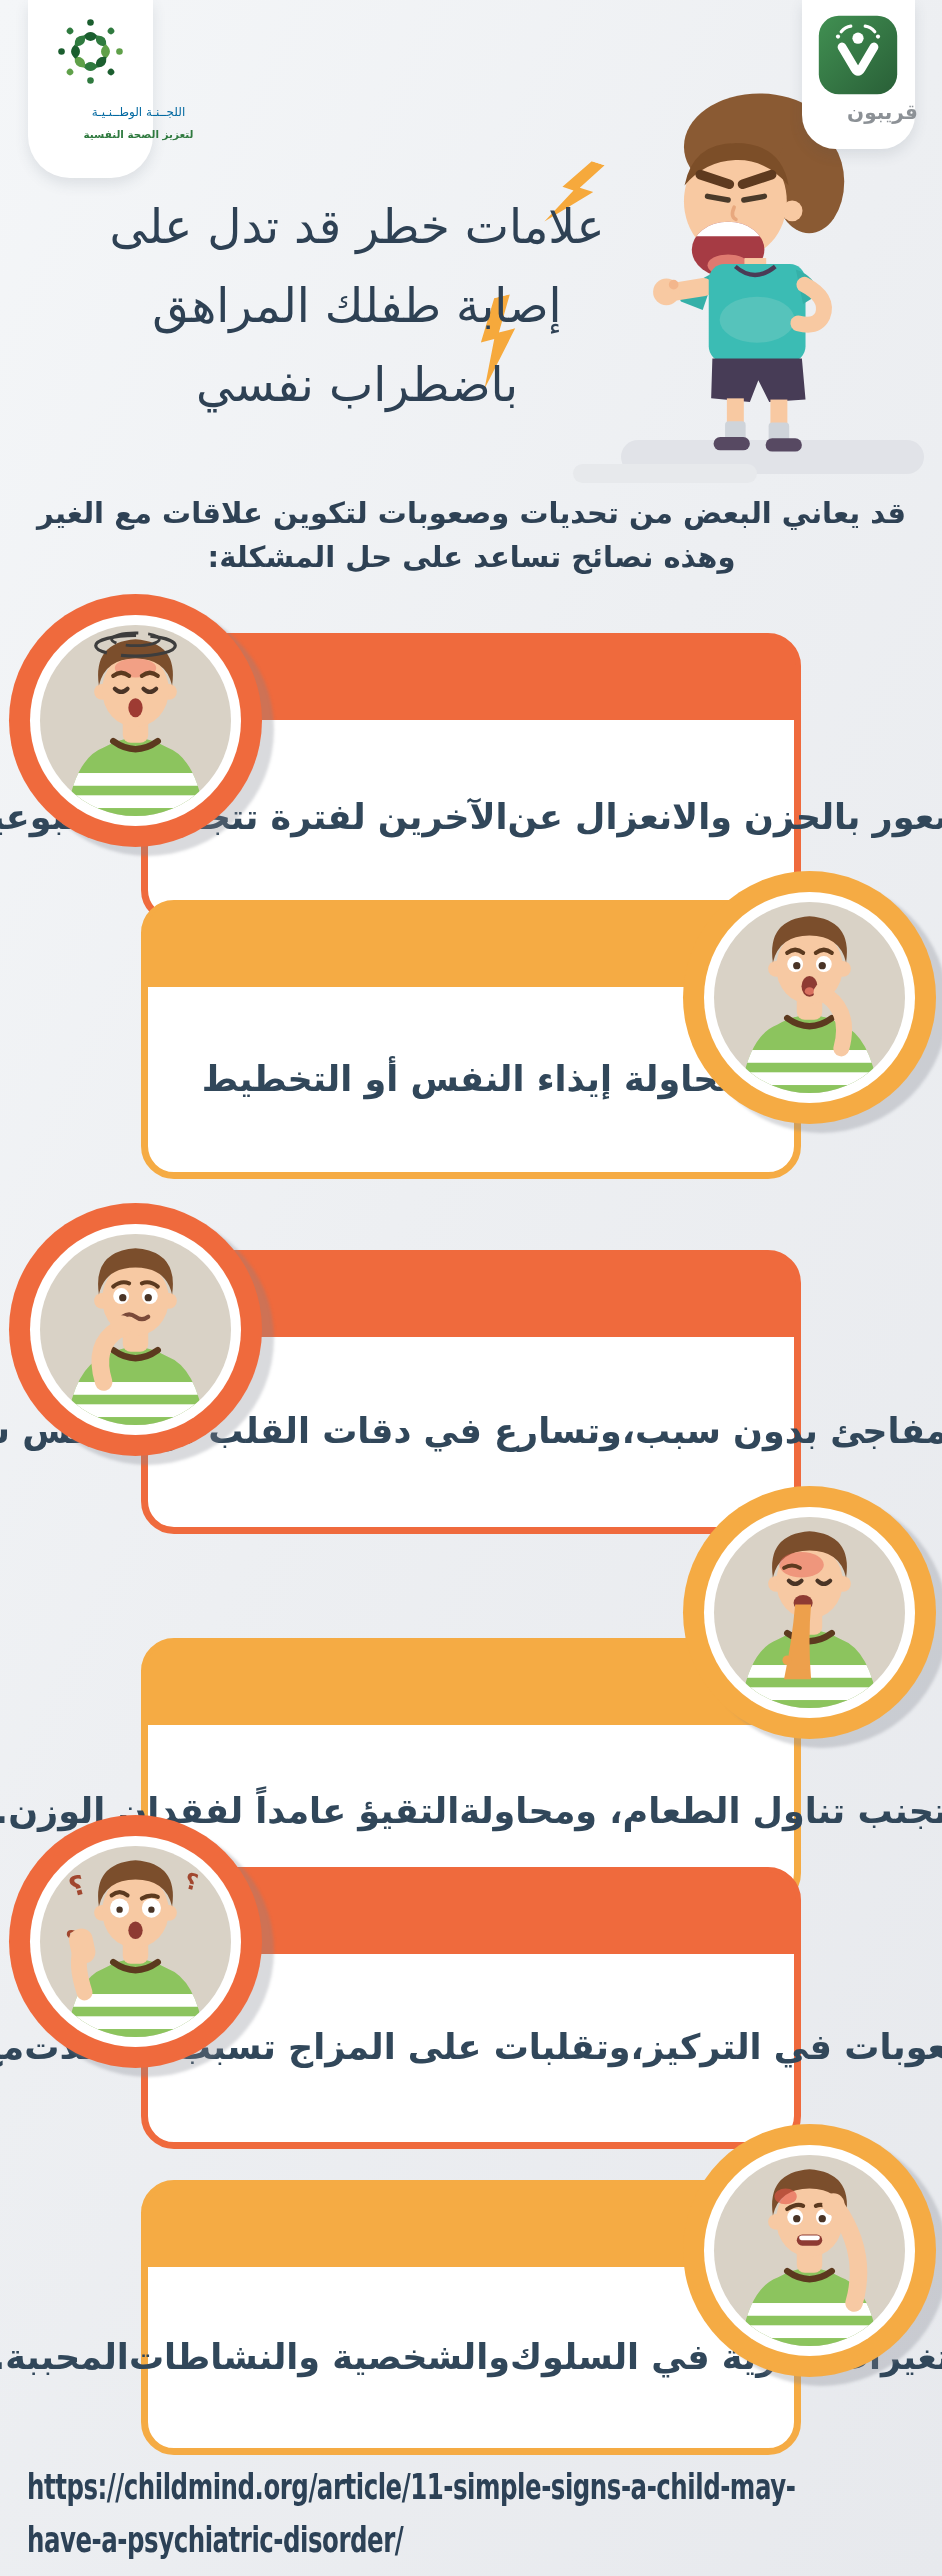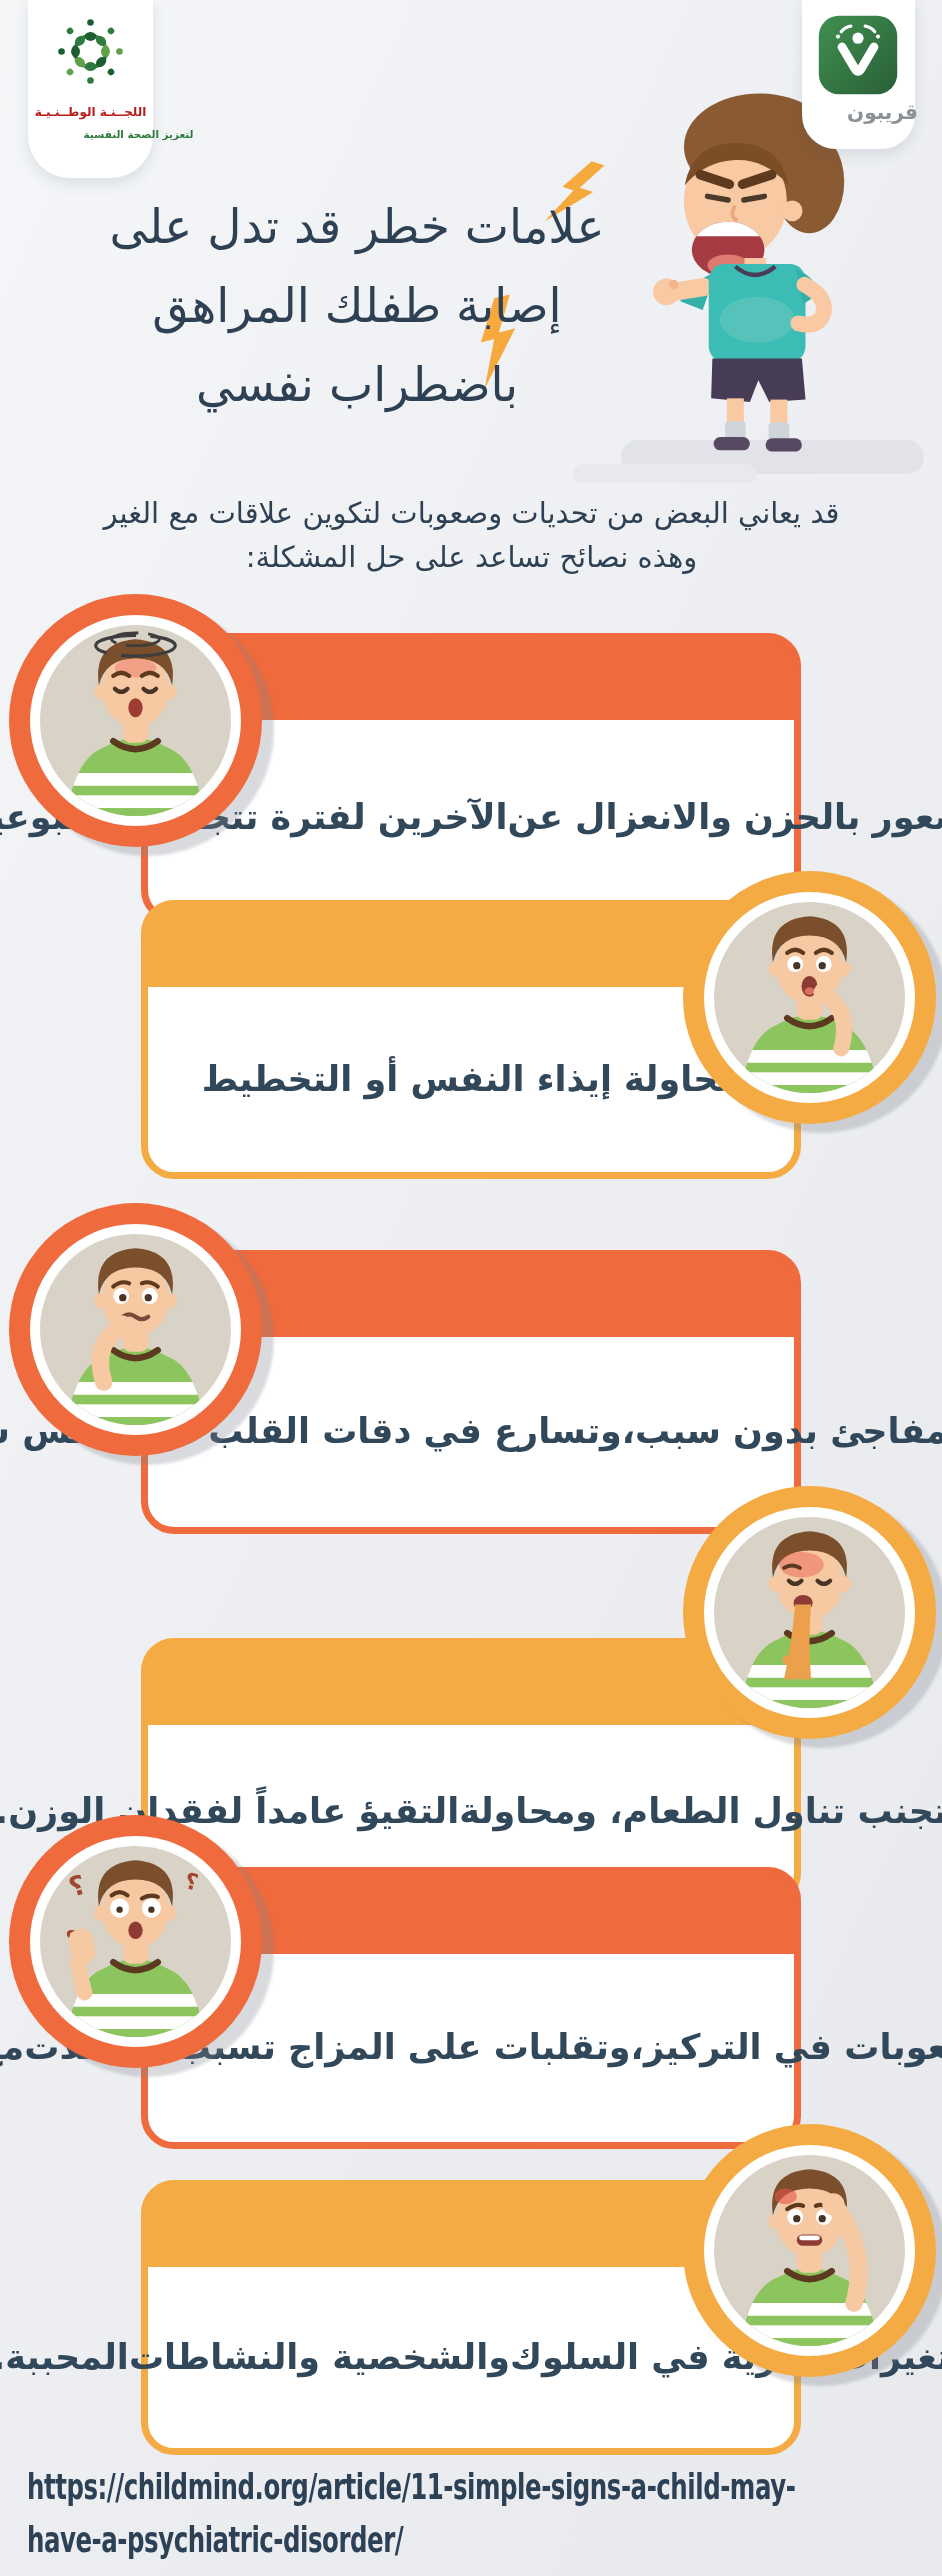--- a/index.html
+++ b/index.html
@@ -5,32 +5,32 @@
   html,body{margin:0;padding:0;}
   .page{position:relative;width:943px;height:2576px;overflow:hidden;
     background:linear-gradient(115deg,#f4f6f8 0%,#edeff2 45%,#e7e9ed 100%);
     font-family:"DejaVu Sans",sans-serif;color:#31475A;}
   .abs{position:absolute;}
 
   
   .org-badge{left:28px;top:0;width:125px;height:178px;background:#fff;
     border-radius:0 0 42px 42px;box-shadow:0 6px 13.4px rgba(60,70,90,.12);z-index:6;text-align:center;}
   .org-badge svg{position:absolute;left:23px;top:12px;width:79px;height:79px;}
-  .org-line1{position:absolute;top:105px;width:100%;font-size:12px;font-weight:bold;color:#b91c1c;direction:rtl;}
+  .org-line1{position:absolute;top:105px;width:100%;font-size:12px;font-weight:normal;color:#0369a1;direction:rtl;margin-left:48px;}
   .org-line2{position:absolute;top:128px;width:100%;font-size:10.4px;font-weight:bold;color:#2F7A3F;direction:rtl;padding-left:48px;}
   .app-badge{left:802px;top:0;width:113px;height:149px;background:#fff;
     border-radius:0 0 34px 34px;box-shadow:0 6px 13.4px rgba(60,70,90,.12);z-index:6;text-align:center;}
   .app-icon{position:absolute;left:16.3px;top:15px;width:80px;height:80px;}
   .app-name{position:absolute;top:100px;width:100%;font-size:20px;font-weight:bold;color:#8C9196;direction:rtl;padding-left:24px;}
 
   
   .title{left:30px;top:187px;width:654px;text-align:center;font-weight:normal;
     font-size:47px;line-height:79px;color:#2E4154;direction:rtl;z-index:2;}
   .title span{display:block;white-space:nowrap;}
-  .intro{left:0;top:491px;width:943px;text-align:center;font-weight:normal;
+  .intro{left:0;top:491px;width:943px;text-align:center;font-weight:bold;
     font-size:29px;line-height:44px;color:#2E4154;direction:rtl;z-index:2;}
   .intro span{display:block;white-space:nowrap;}
 
   .bolt{z-index:2;}
   .bolt1{left:544px;top:157px;width:58px;height:74px;transform:rotate(18deg);}
   .bolt2{left:461px;top:299px;width:70px;height:88px;transform:rotate(-14deg);}
 
   
   .boy-shadow{left:621px;top:440px;width:303px;height:34px;background:#e1e3e8;border-radius:17px;z-index:0;}
   .boy-shadow2{left:573px;top:464px;width:184px;height:19.3px;background:#e7e9ec;border-radius:9.7px;z-index:0;}

